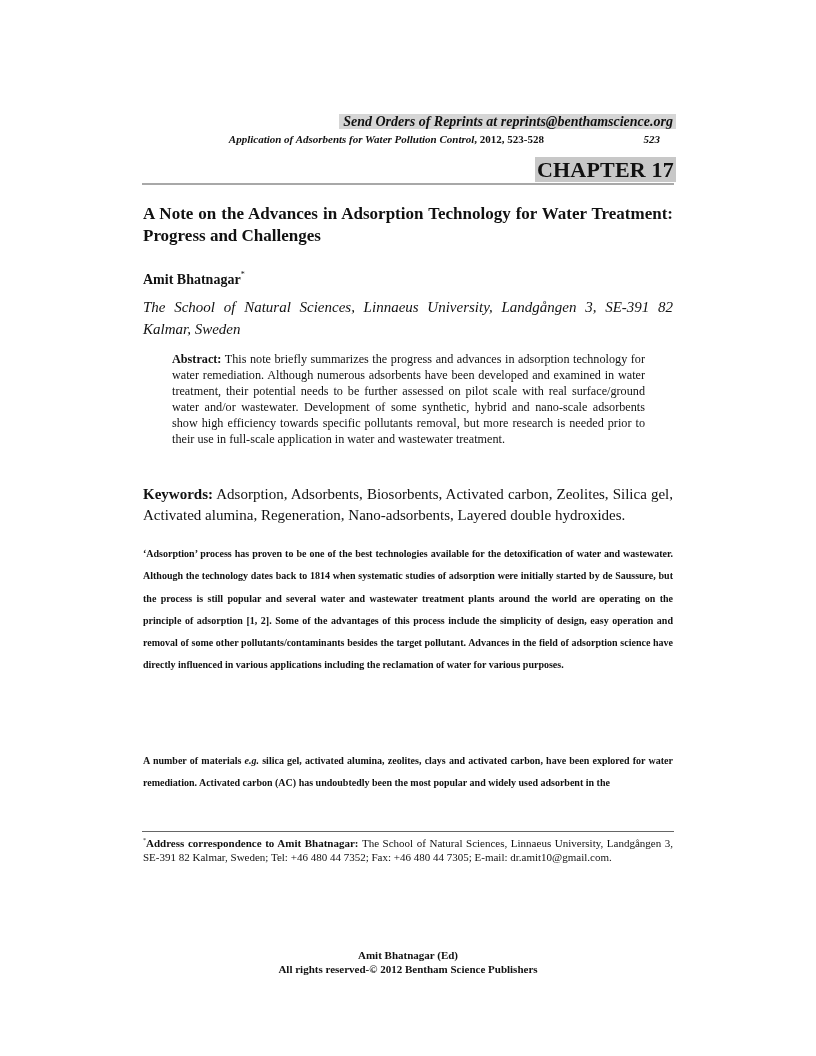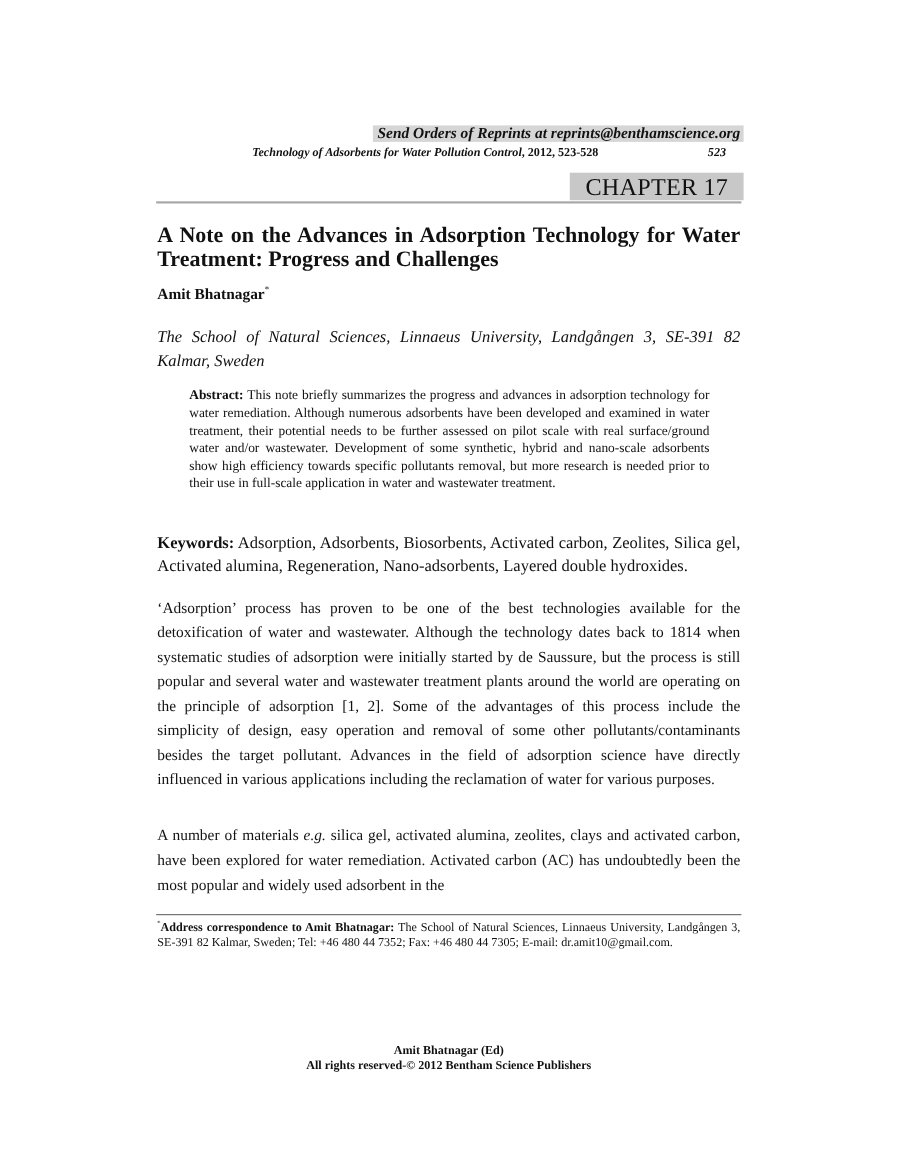--- a/index.html
+++ b/index.html
@@ -5,52 +5,52 @@
   html, body { margin: 0; padding: 0; background: #ffffff; }
   body { width: 816px; height: 1056px; position: relative; overflow: hidden;
          font-family: "Liberation Serif", "DejaVu Serif", serif; color: #111; }
   .abs { position: absolute; }
   .reprint { top: 114px; right: 140px; font-size: 14px; font-weight: bold; font-style: italic;
              background: #d6d6d6; padding: 1px 3px 1px 4px; line-height: 13px; }
   .runhead { top: 132px; left: 140px; width: 532px; font-size: 11px; font-weight: bold; line-height: 14px; }
   .runhead .src { position: absolute; right: 128px; font-style: italic; white-space: nowrap; }
   .runhead .src .plain { font-style: normal; }
   .runhead .pg { position: absolute; right: 12px; font-style: italic; }
-  .chapter { top: 157px; right: 140px; font-size: 22px; font-weight: normal; background: #c8c8c8;
-             padding: 0 14px; line-height: 25px; letter-spacing: 0.2px; }
+  .chapter { top: 157px; right: 140px; font-size: 22px; font-weight: bold; background: #c8c8c8;
+             padding: 0 2px; line-height: 25px; letter-spacing: 0.2px; }
   .rule-top { top: 183px; left: 142px; width: 532px; height: 2px; background: #a8a8a8; }
-  .title { top: 203px; left: 143px; width: 530px; font-size: 20px; font-weight: bold;
+  .title { top: 203px; left: 143px; width: 530px; font-size: 17px; font-weight: bold;
            line-height: 22px; text-align: justify; text-align-last: left; }
-  .author { top: 258px; left: 143px; font-size: 14px; font-weight: bold; text-align: center; }
+  .author { top: 270px; left: 143px; font-size: 14px; font-weight: bold; text-align: center; }
   .author sup { font-size: 8px; font-weight: normal; vertical-align: 7px; }
   .affil { top: 296px; left: 143px; width: 530px; font-size: 15px; font-style: italic; line-height: 22px;
            text-align: justify; text-align-last: left; }
   .abstract { top: 351px; left: 172px; width: 473px; font-size: 12.2px; line-height: 16px;
               text-align: justify; text-align-last: left; }
   .abstract b { font-weight: bold; }
   .keywords { top: 484px; left: 143px; width: 530px; font-size: 15px; line-height: 21px;
               text-align: justify; text-align-last: left; }
-  .para { left: 143px; width: 530px; font-size: 14px; line-height: 22.3px;
-          text-align: justify; text-align-last: left; }
+  .para { left: 143px; width: 530px; font-size: 10px; line-height: 22.3px;
+          text-align: justify; text-align-last: left; font-weight: bold; }
   .p1 { top: 543px; }
   .p2 { top: 750px; }
   .rule-foot { top: 831px; left: 142px; width: 532px; height: 1px; background: #666; }
   .footnote { top: 834px; left: 143px; width: 530px; font-size: 11px; line-height: 13.5px;
               text-align: justify; text-align-last: left; }
   .footnote sup { font-size: 6px; vertical-align: 5px; }
   .footnote b { font-weight: bold; }
   .bottom { top: 909px; left: 0; width: 816px; text-align: center; font-size: 11px; font-weight: bold; line-height: 13.5px; margin-top: 40px; }
 </style>
 </head>
 <body>
 
 <div class="abs reprint">Send Orders of Reprints at reprints@benthamscience.org</div>
 
 <div class="abs runhead">
-  <span class="src"><span>Technology of Adsorbents for Water Pollution Control</span><span class="plain">, 2012, 523-528</span></span>
+  <span class="src"><span>Application of Adsorbents for Water Pollution Control</span><span class="plain">, 2012, 523-528</span></span>
   <span class="pg">523</span>
 </div>
 
 <div class="abs chapter">CHAPTER 17</div>
 <div class="abs rule-top"></div>
 
 <div class="abs title">A Note on the Advances in Adsorption Technology for Water Treatment: Progress and Challenges</div>
 
 <div class="abs author"><span>Amit Bhatnagar</span><sup>*</sup></div>
 

